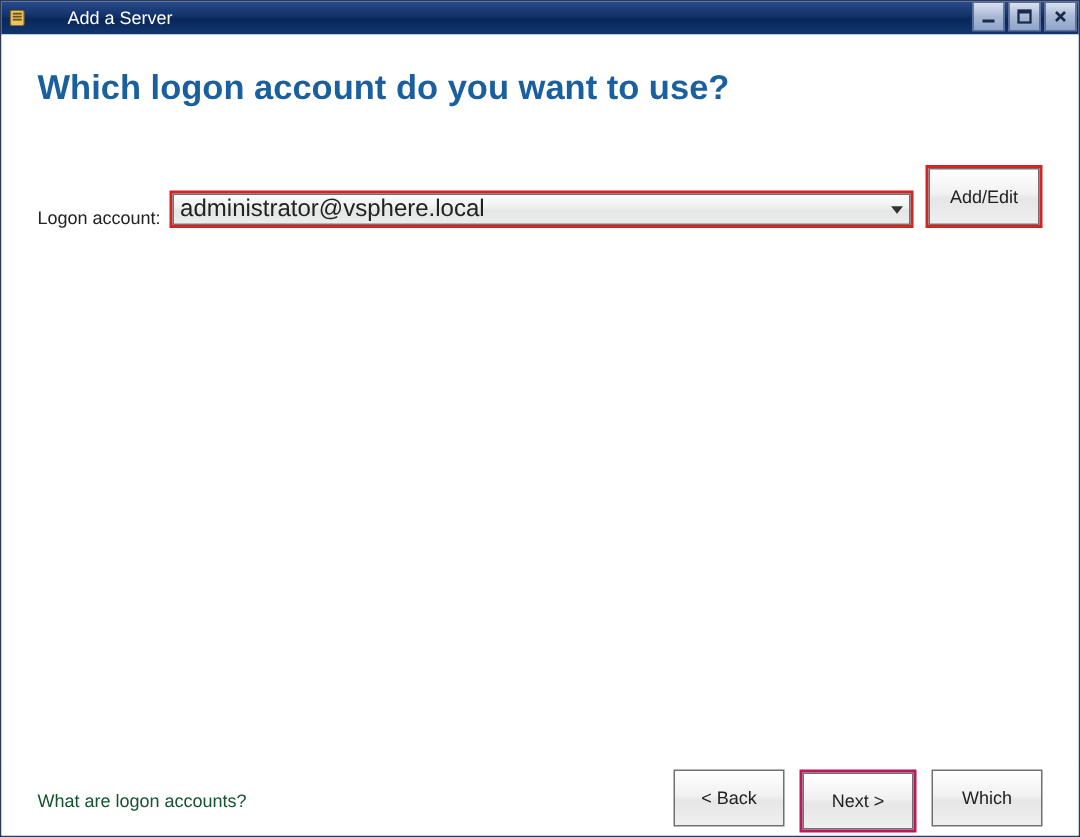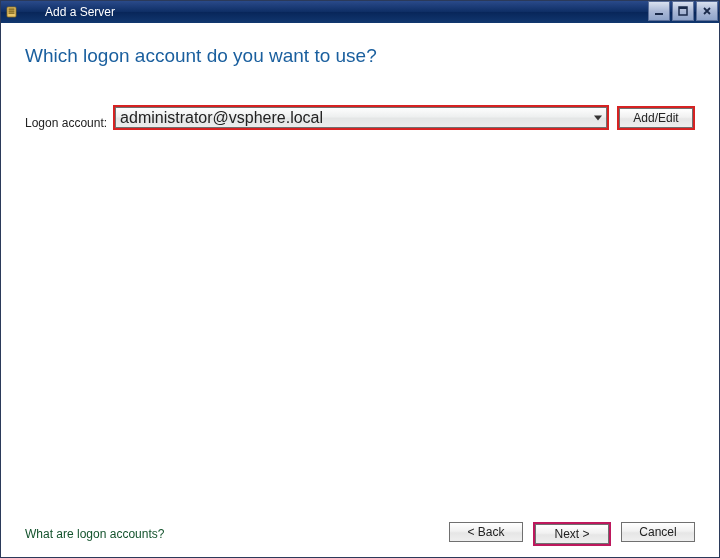--- a/index.html
+++ b/index.html
@@ -57,22 +57,22 @@
   }
   .tb-btn svg { display: block; }
   .content {
     flex: 1;
     position: relative;
     background: #fff;
     padding: 22px 24px 0 24px;
   }
   .heading {
     color: #1a5f9e;
-    font-size: 19px;
-    font-weight: 400;
+    font-size: 23px;
+    font-weight: 700;
     margin-bottom: 38px;
   }
   .row {
     display: flex;
     align-items: flex-end;
     gap: 4px;
     margin-bottom: 16px;
   }
   .row-label {
     color: #222;
@@ -104,21 +104,21 @@
     position: absolute;
     right: 4px;
     top: 50%;
     transform: translateY(-50%);
     width: 0; height: 0;
     border-left: 4px solid transparent;
     border-right: 4px solid transparent;
     border-top: 5px solid #333;
   }
   .btn {
-    height: 20px;
+    height: 38px;
     min-width: 74px;
     padding: 0 10px;
     background: linear-gradient(to bottom, #ffffff 0%, #f1f1f1 45%, #e6e6e6 55%, #efefef 100%);
     border: 1px solid #707070;
     font-size: 12px;
     color: #222;
     display: inline-flex;
     align-items: center;
     justify-content: center;
     cursor: default;
@@ -207,17 +207,17 @@
   </div>
 
   <div class="footer">
     <a class="footer-link">What are logon accounts?</a>
     <div class="footer-spacer"></div>
     <div class="footer-buttons">
       <div class="btn">&lt; Back</div>
       <div class="next-wrap">
         <div class="btn">Next &gt;</div>
       </div>
-      <div class="btn">Cancel</div>
+      <div class="btn">Which</div>
     </div>
   </div>
 
 </div>
 
 </body></html>

